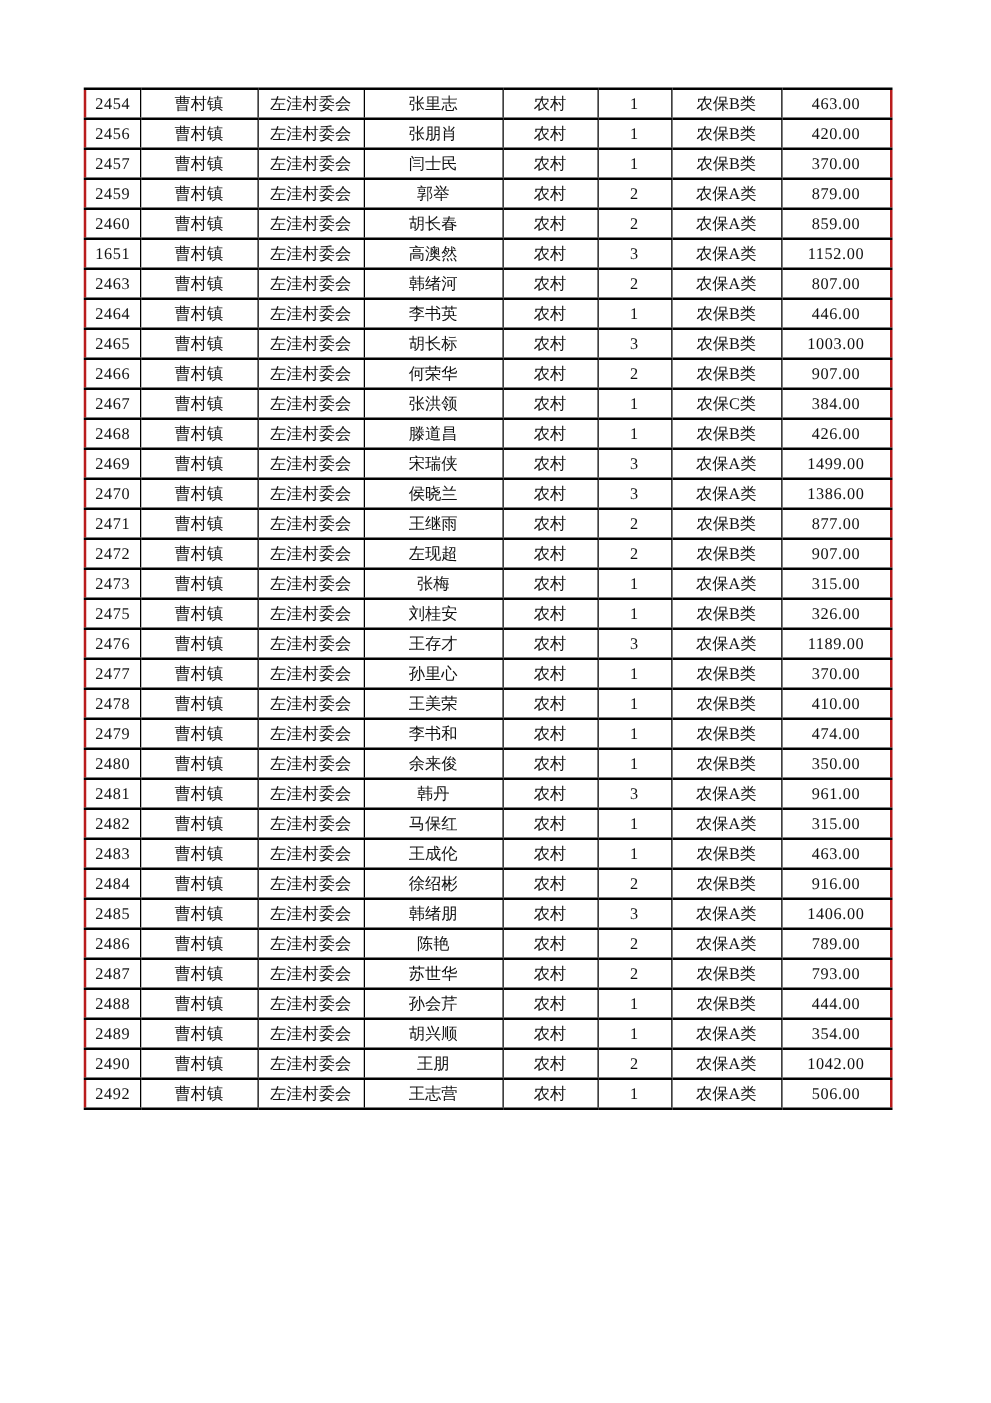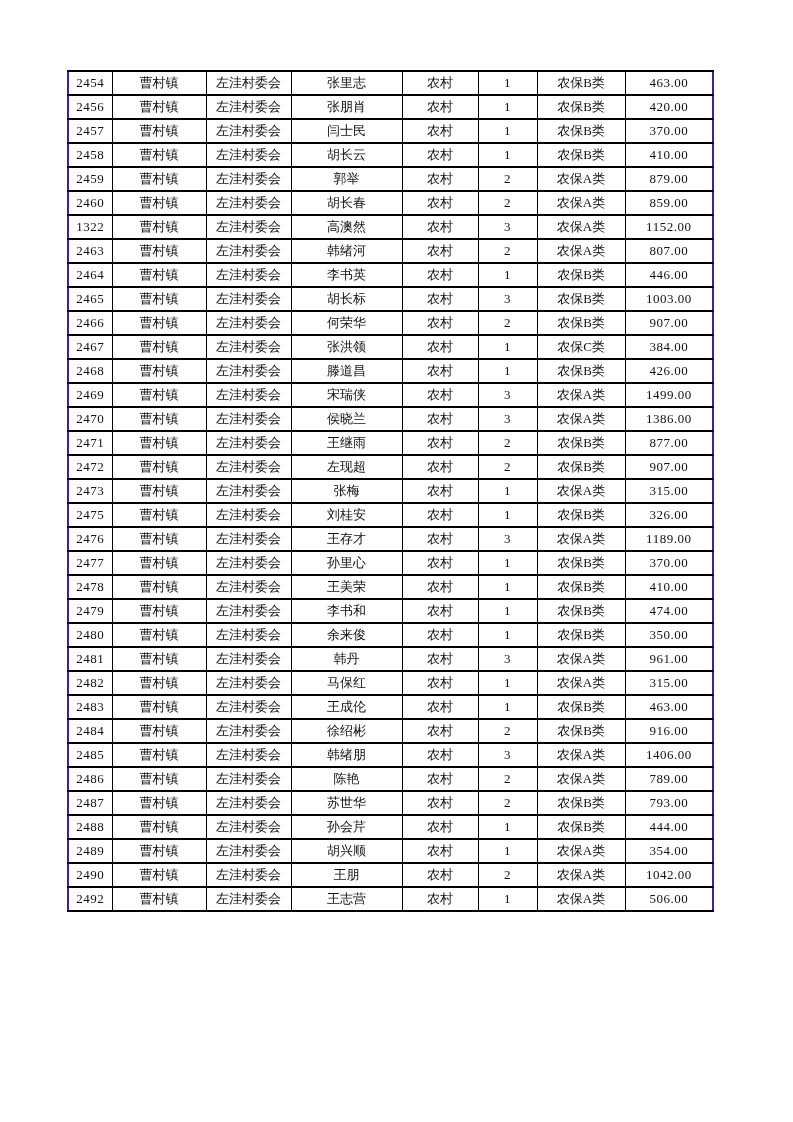--- a/index.html
+++ b/index.html
@@ -23,21 +23,21 @@
     height: 1122px;
     background: #ffffff;
   }
   table.roster {
     position: absolute;
     left: 67px;
     top: 70px;
     width: 645px;
     border-collapse: collapse;
     table-layout: fixed;
-    border: 2px solid #4c1d95;
+    border: 2px solid #b91c1c;
   }
   table.roster td {
     border-left: 1px solid #000000;
     border-right: 1px solid #000000;
     border-top: 2px solid #000000;
     border-bottom: 2px solid #000000;
     height: 22px;
     padding: 0 2px;
     text-align: center;
     vertical-align: middle;
@@ -92,51 +92,41 @@
           <td class="num">2457</td>
           <td>曹村镇</td>
           <td>左洼村委会</td>
           <td>闫士民</td>
           <td>农村</td>
           <td class="num">1</td>
           <td>农保B类</td>
           <td class="num">370.00</td>
         </tr>
         <tr>
-          <td class="num">2458</td>
-          <td>曹村镇</td>
-          <td>左洼村委会</td>
-          <td>胡长云</td>
-          <td>农村</td>
-          <td class="num">1</td>
-          <td>农保B类</td>
-          <td class="num">410.00</td>
-        </tr>
-        <tr>
           <td class="num">2459</td>
           <td>曹村镇</td>
           <td>左洼村委会</td>
           <td>郭举</td>
           <td>农村</td>
           <td class="num">2</td>
           <td>农保A类</td>
           <td class="num">879.00</td>
         </tr>
         <tr>
           <td class="num">2460</td>
           <td>曹村镇</td>
           <td>左洼村委会</td>
           <td>胡长春</td>
           <td>农村</td>
           <td class="num">2</td>
           <td>农保A类</td>
           <td class="num">859.00</td>
         </tr>
         <tr>
-          <td class="num">1322</td>
+          <td class="num">1651</td>
           <td>曹村镇</td>
           <td>左洼村委会</td>
           <td>高澳然</td>
           <td>农村</td>
           <td class="num">3</td>
           <td>农保A类</td>
           <td class="num">1152.00</td>
         </tr>
         <tr>
           <td class="num">2463</td>

